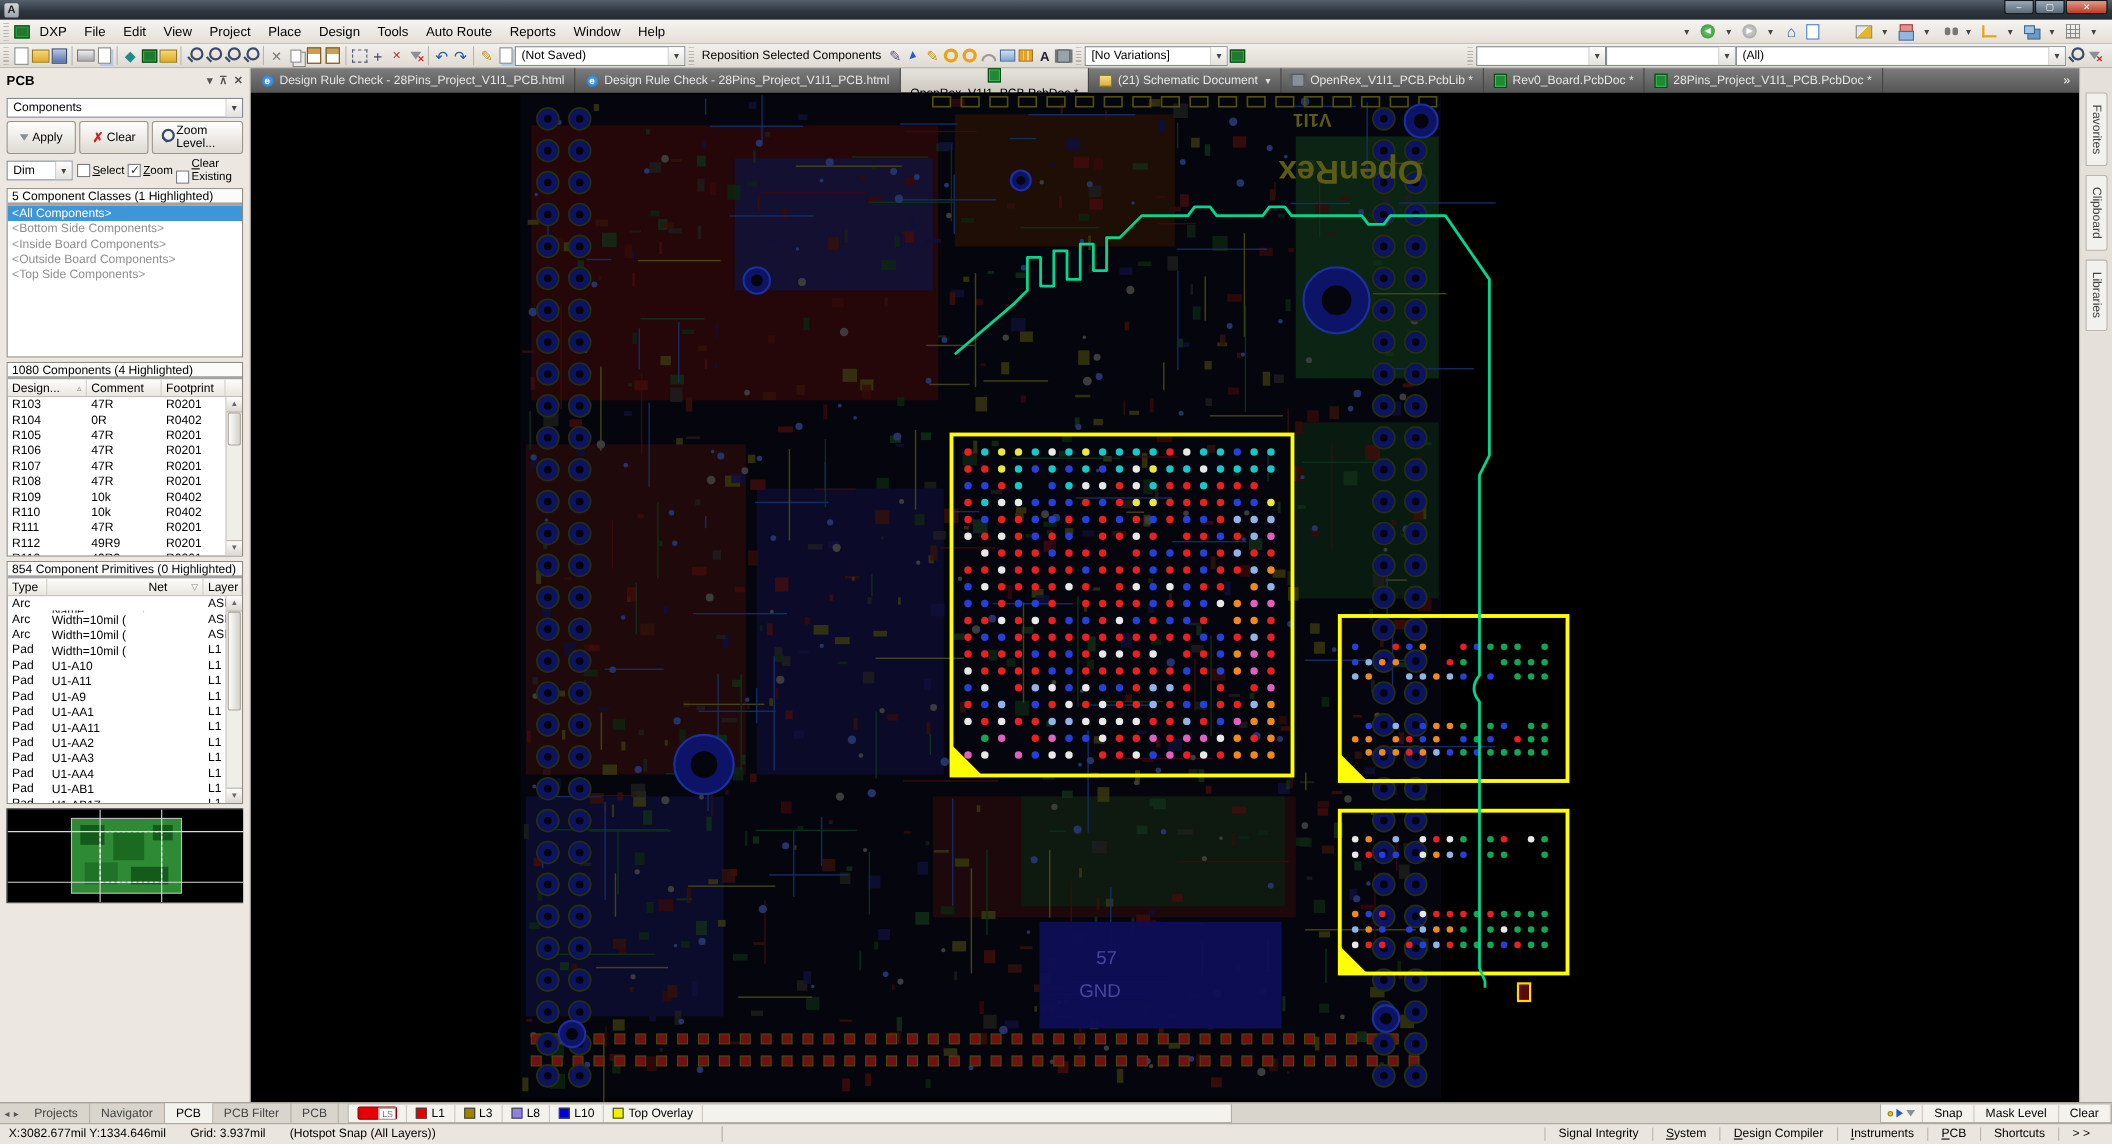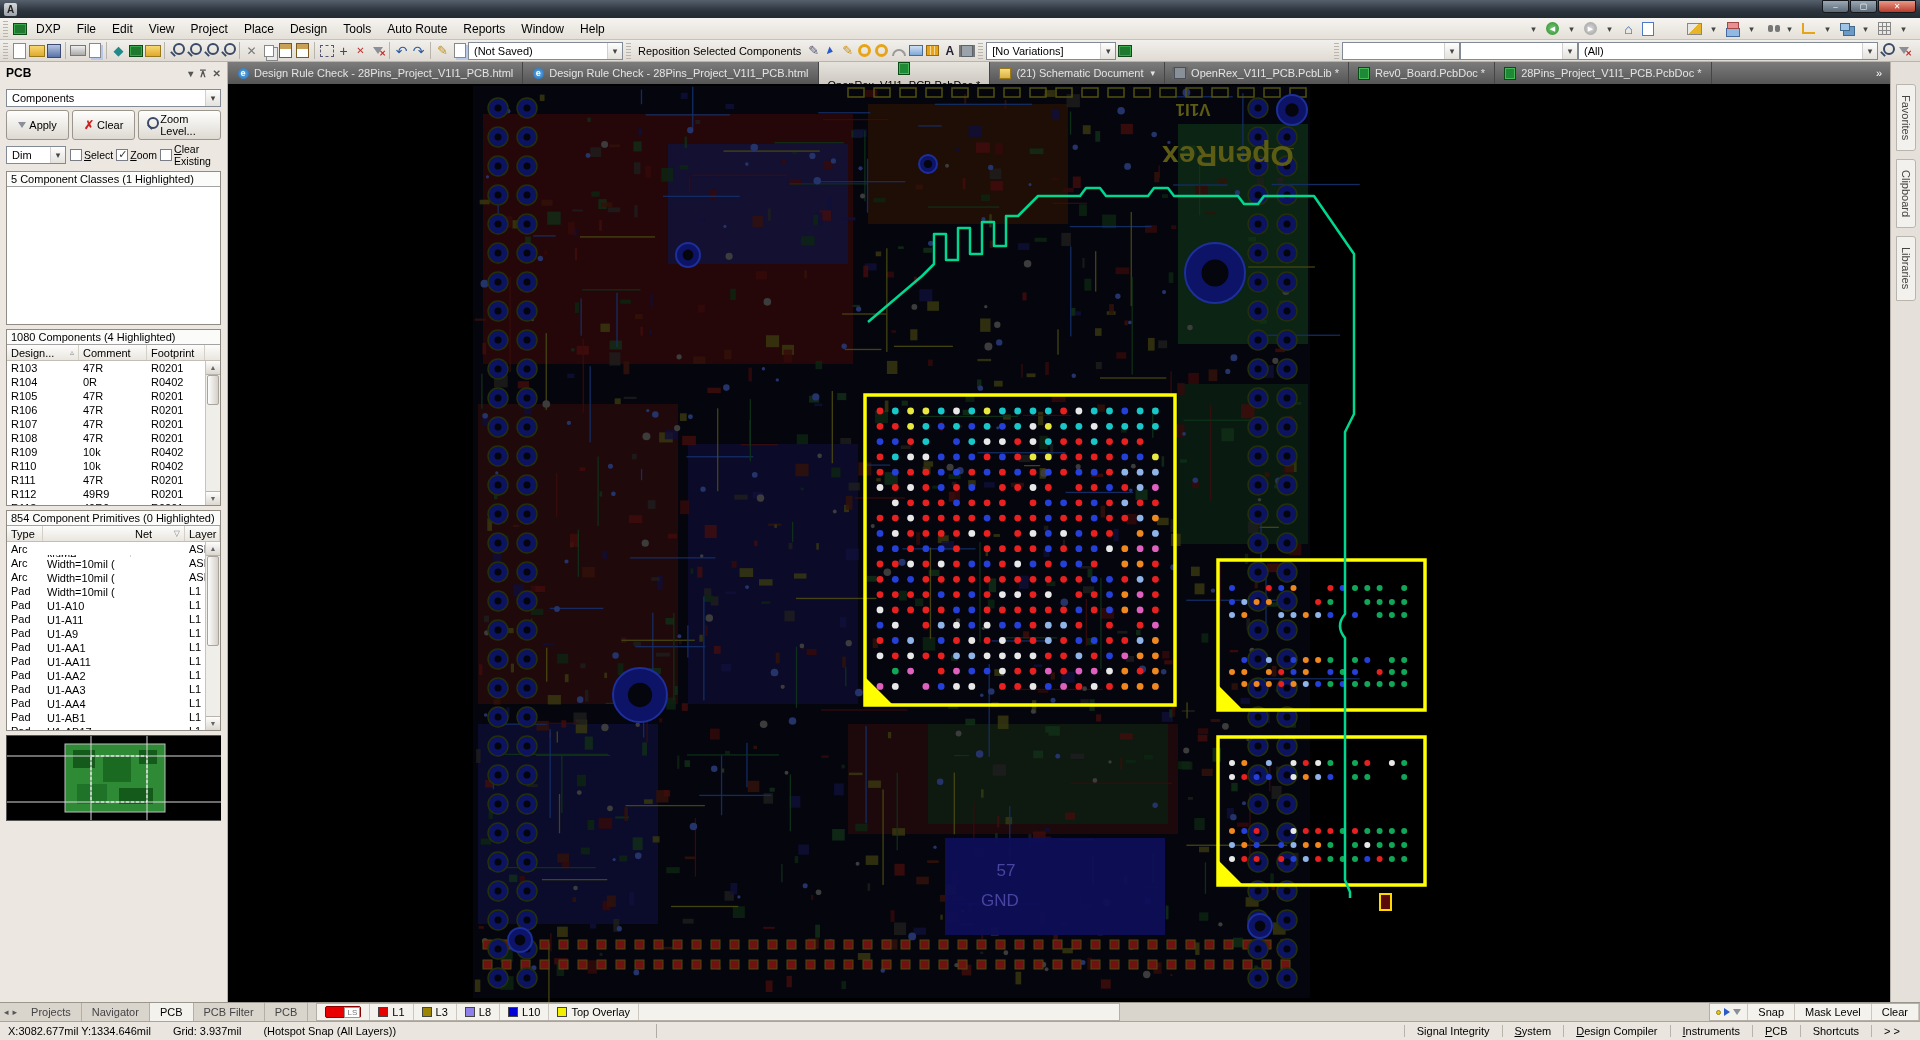--- a/index.html
+++ b/index.html
@@ -114,21 +114,21 @@
     border-right:1px solid #b6b2aa; }
   .lp-combo { margin:5px 6px 3px; }
   .btn-row { display:flex; gap:3px; margin:2px 6px; }
   .btn { height:20px; border:1px solid #9a968e; border-radius:3px; background:linear-gradient(#fefefd,#dedad2);
     display:flex; align-items:center; justify-content:center; gap:3px; font-size:11px; padding:14px 6px; flex:1; }
   .dim-row { display:flex; align-items:center; margin:3px 6px; gap:4px; font-size:10.5px; }
   .cb { width:12px; height:12px; border:1px solid #7a7d85; background:#fff; position:relative; flex:none; }
   .cb.checked::after { content:'✓'; position:absolute; left:1px; top:-2px; font-size:11px; color:#333; }
   .cb-label::first-letter { text-decoration:underline; }
   .box { border:1px solid #908c84; background:#fff; margin:4px 6px; position:relative; overflow:hidden; }
-  .box-header { padding:1px 4px; background:#fbfbfa; border-bottom:1px solid #a3a3a3; height:15px; }
+  .box-header { padding:1px 4px; background:#fbfbfa; border-bottom:3px solid #a3a3a3; height:15px; }
   .lrow { height:14px; display:flex; align-items:center; padding:0 4px; white-space:nowrap; overflow:hidden; }
   .classes-list .lrow { color:#8f8f8f; }
   .lrow.selected { background:#3e95d8; color:#fff !important; }
   .colhdr { display:flex; background:linear-gradient(#fdfdfc,#e9e6df); border-bottom:1px solid #c2beb5; height:16px; }
   .colhdr .c { padding:1px 4px; border-right:1px solid #d4d0c8; overflow:hidden; white-space:nowrap; display:flex; align-items:center; gap:2px; }
   .trow { height:14px; display:flex; align-items:center; white-space:nowrap; }
   .trow .c { padding:0 4px; overflow:hidden; flex:none; }
   .cw1{width:72px;} .cw2{width:68px;} .cw3{width:58px;}
   .pw1{width:36px;} .pw2{width:88px;margin-top:29px;} .pw3{width:54px;} .pw4{width:35px;}
   .sortg { font-size:8px; color:#888; margin-left:auto; }
@@ -384,29 +384,41 @@
         <span style="display:flex;align-items:center;gap:2px">
           <span class="cb"></span>
           <span class="cb-label">Select</span>
         </span>
 
         <span style="display:flex;align-items:center;gap:2px">
           <span class="cb checked"></span>
           <span class="cb-label">Zoom</span>
         </span>
 
-        <span style="display:flex;align-items:center;gap:2px">
+        <span style="display:flex;align-items:flex-end;gap:2px">
           <span class="cb"></span>
           <span class="cb-label">Clear Existing</span>
         </span>
       </span>
   </div>
 
   <div class="box classes-list" style="height:154px">
     <div class="box-header">5 Component Classes (1 Highlighted)</div>
+    <div>
+
+        <div class="lrow selected">&lt;All Components&gt;</div>
+
+        <div class="lrow">&lt;Bottom Side Components&gt;</div>
+
+        <div class="lrow">&lt;Inside Board Components&gt;</div>
+
+        <div class="lrow">&lt;Outside Board Components&gt;</div>
+
+        <div class="lrow">&lt;Top Side Components&gt;</div>
+      </div>
   </div>
 
   <div class="box" style="height:177px">
     <div class="box-header">1080 Components (4 Highlighted)</div>
     <div class="colhdr">
       <span class="c cw1">
           <span>Design...</span>
           <span class="sortg">▵</span>
         </span>
       <span class="c cw2">Comment</span>

